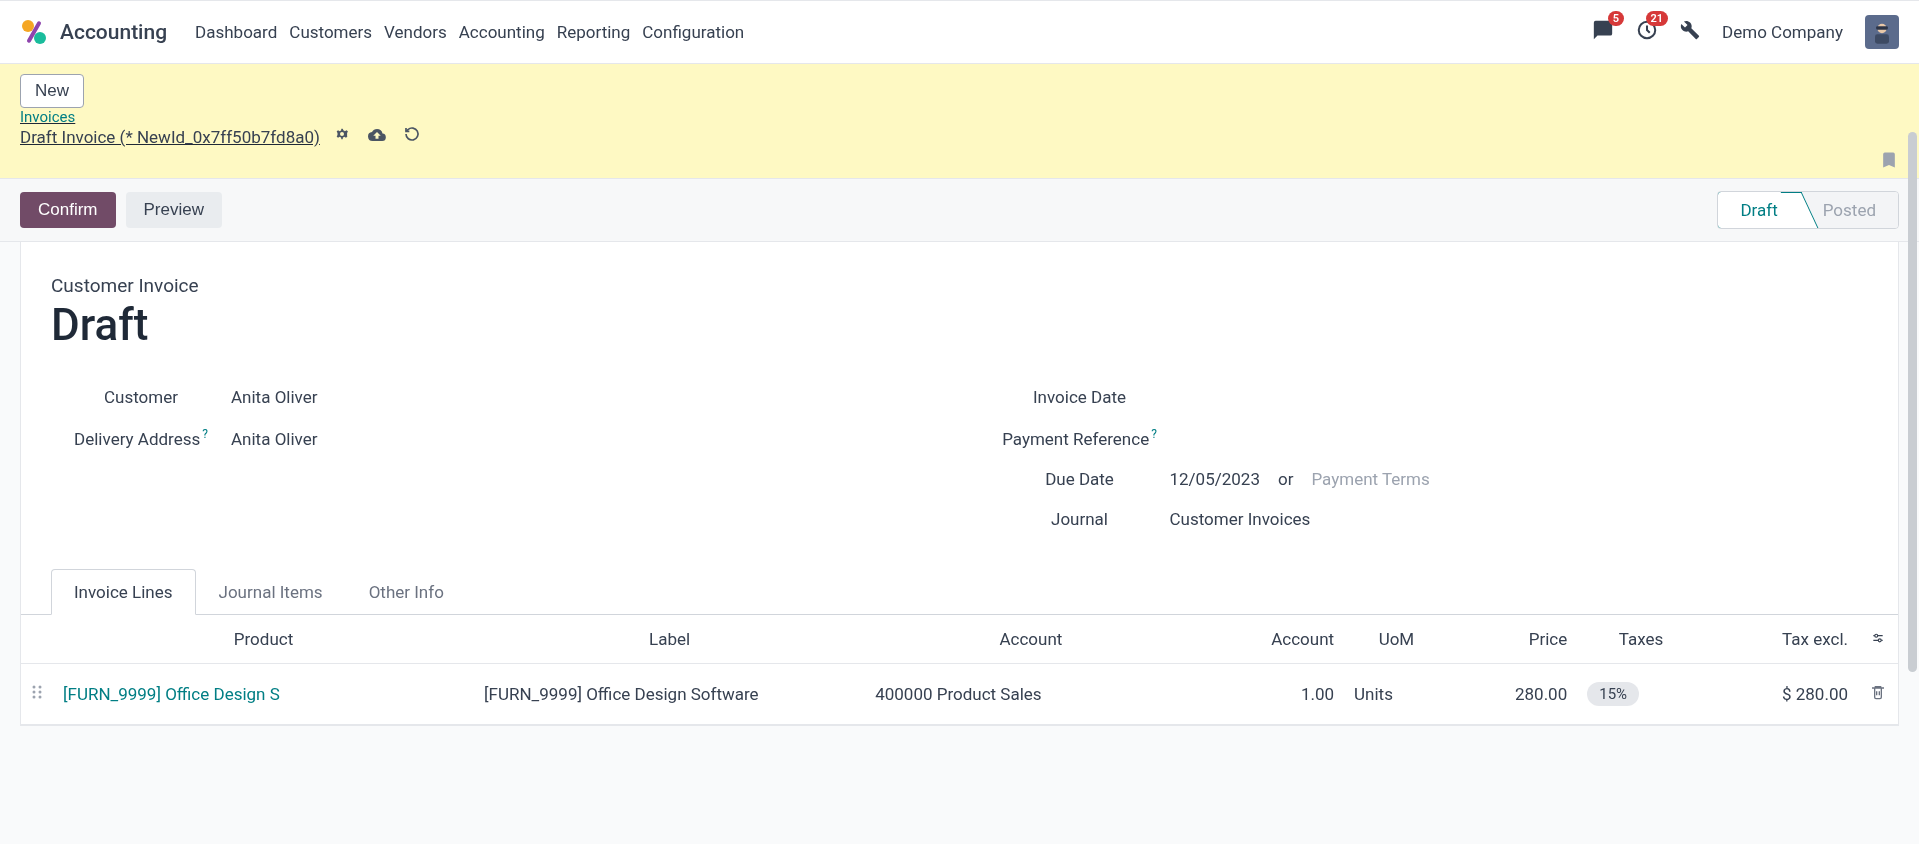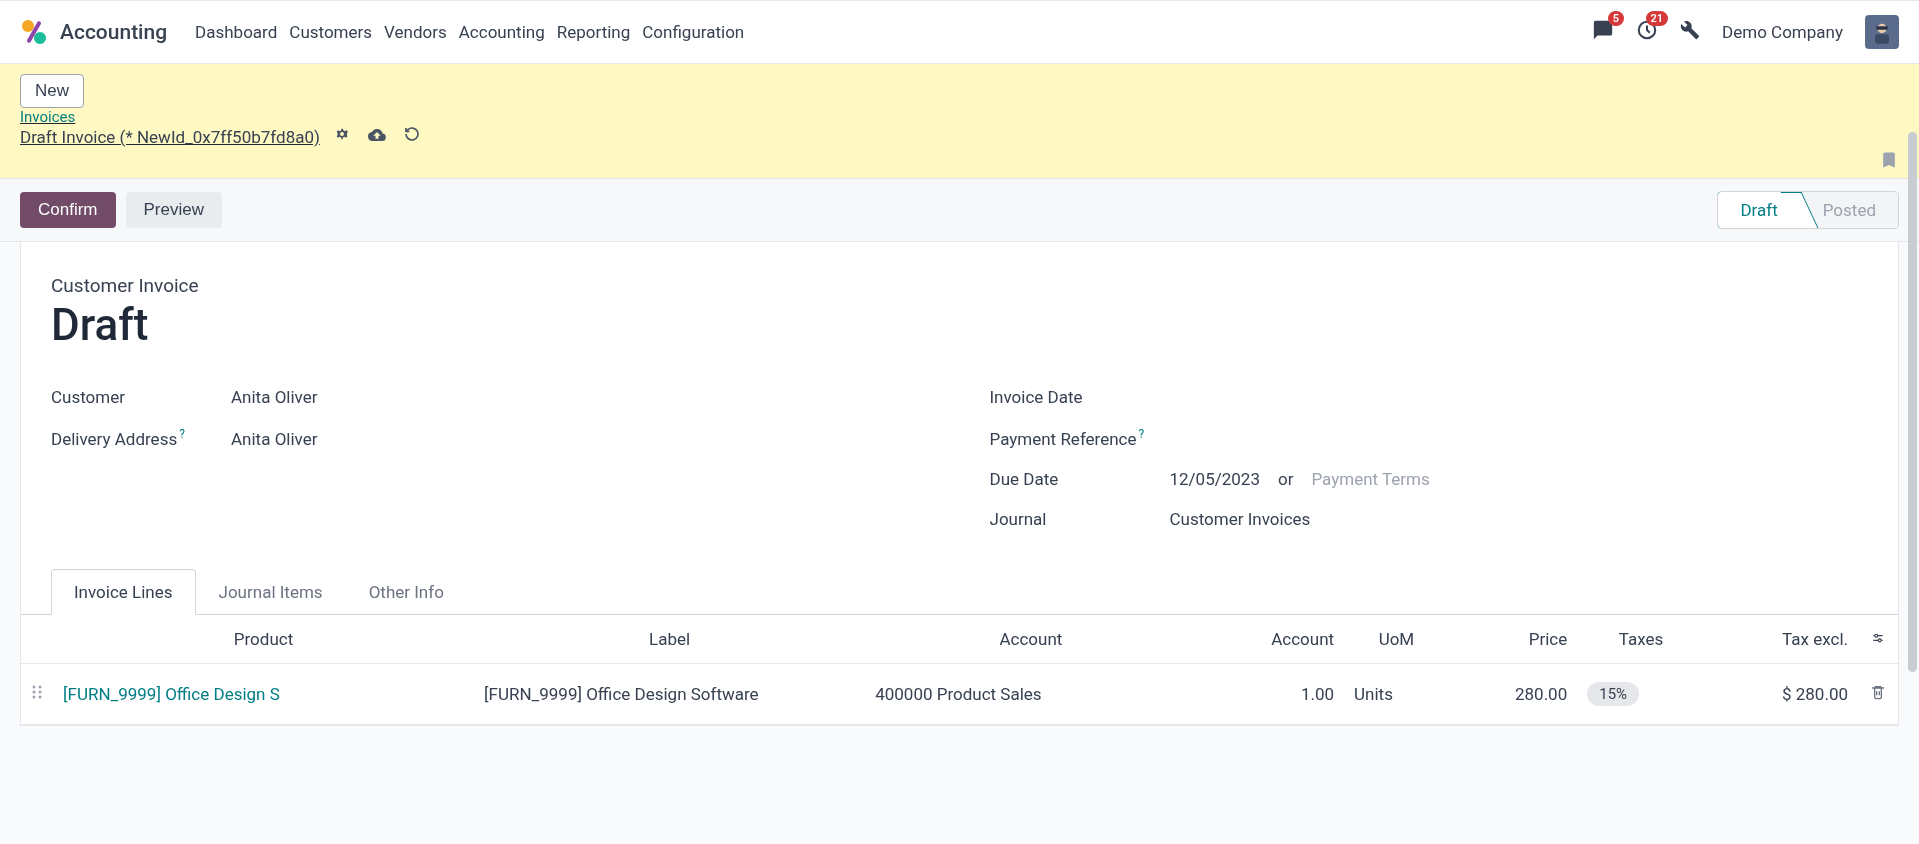--- a/index.html
+++ b/index.html
@@ -182,20 +182,21 @@
   .form-grid {
     display: grid;
     grid-template-columns: 1fr 1fr;
     gap: 0 60px;
     margin-bottom: 30px;
   }
   .field-row {
     display: flex;
     align-items: baseline;
     padding: 10px 0;
+    text-align: center;
   }
   .field-label {
     width: 180px;
     font-size: 17px;
     color: #374151;
     flex-shrink: 0;
   }
   .field-value { font-size: 17px; color: #374151; }
   .help-q { color: #017e84; font-size: 12px; vertical-align: super; margin-left: 2px; cursor:pointer; }
   .or-text { margin: 0 18px; font-size: 17px; color: #374151; }

